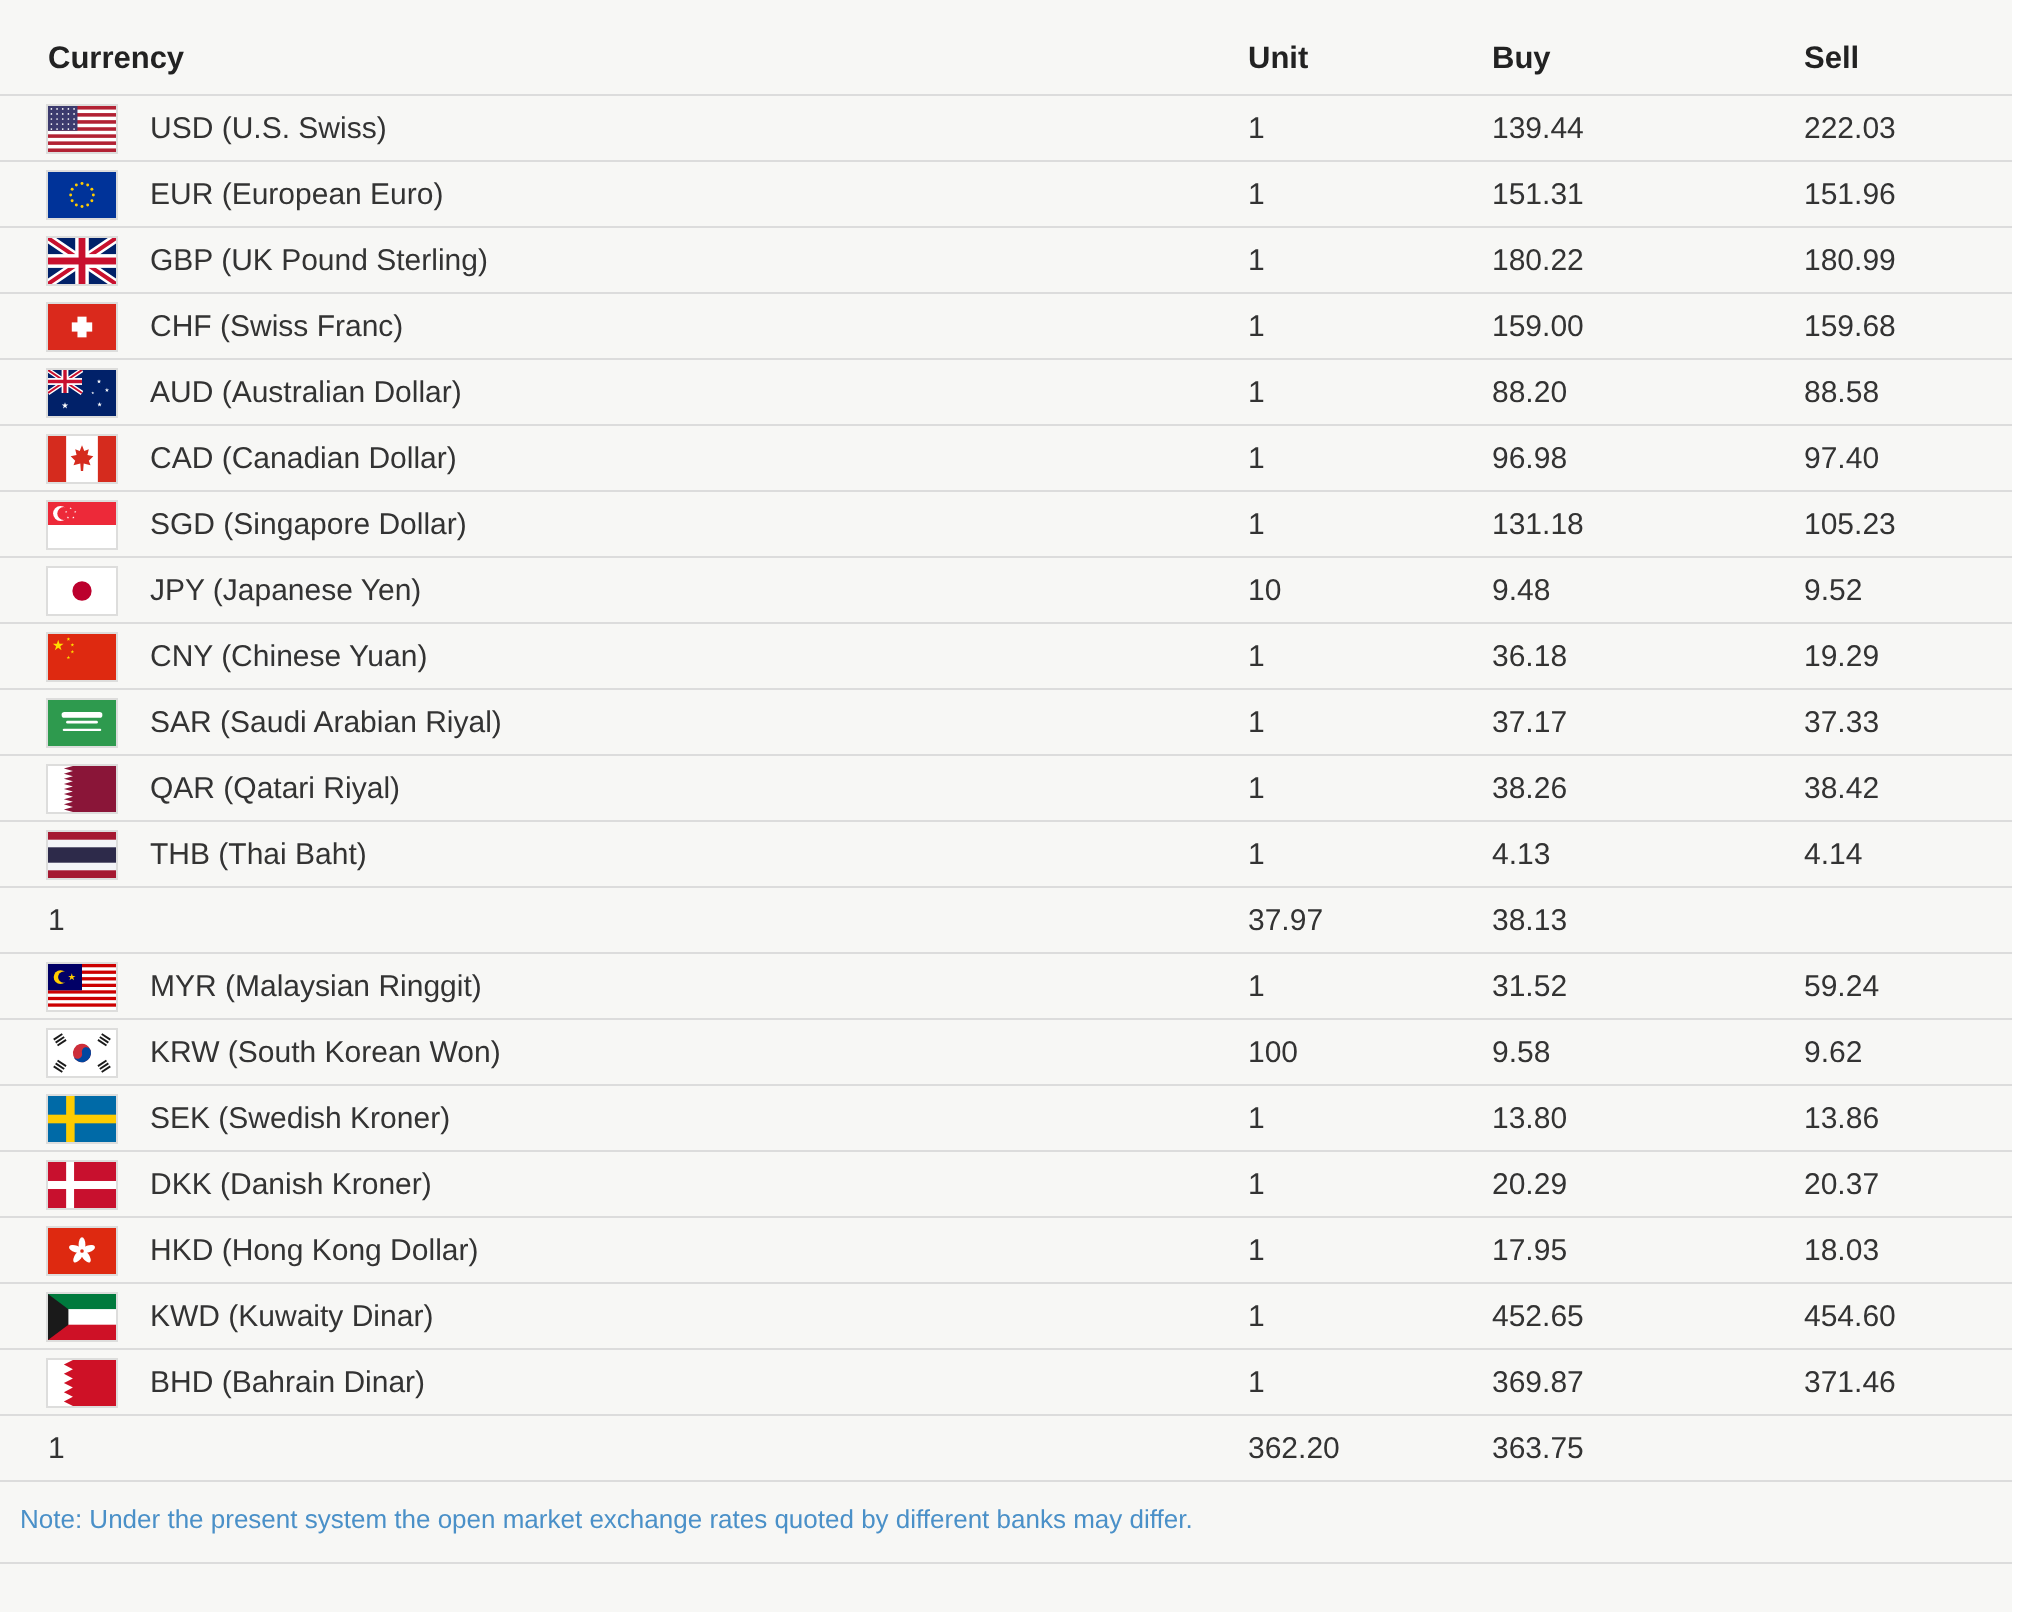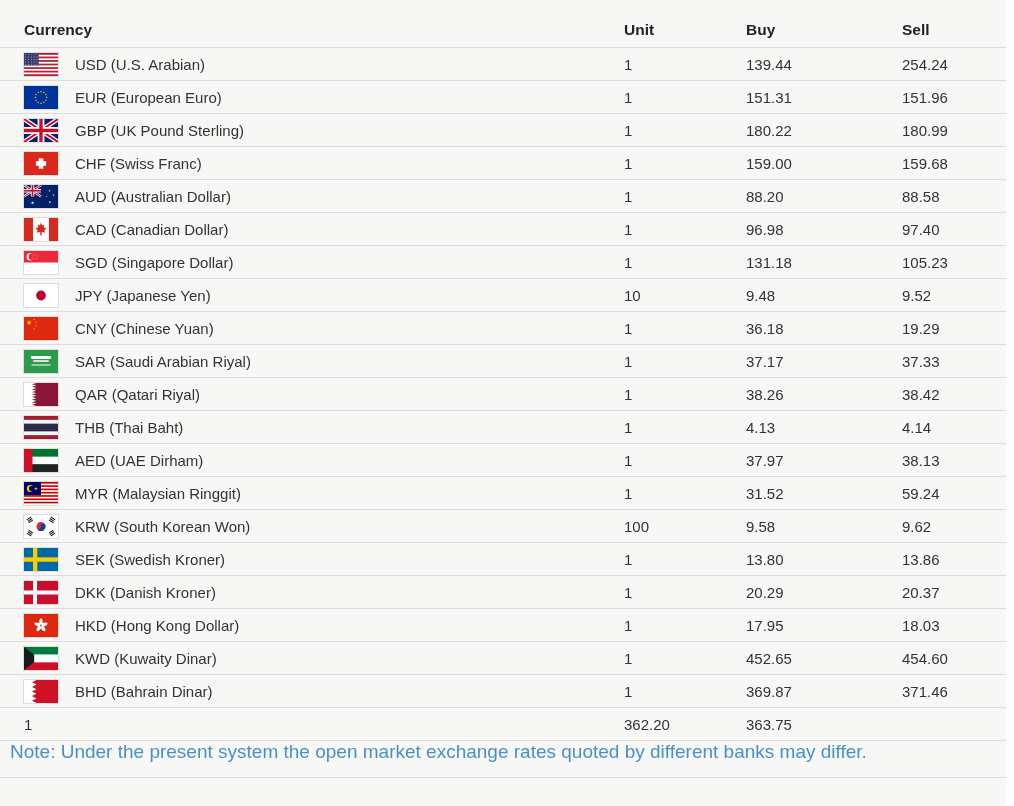--- a/index.html
+++ b/index.html
@@ -34,24 +34,25 @@
   .flag{
     width:34px;height:23px;
     margin-right:17px;
     flex:0 0 auto;
     box-shadow:0 0 0 1px rgba(0,0,0,0.10);
     background:#fff;
   }
   .flag svg{display:block;}
   .cname{white-space:nowrap;}
   .note{
+    margin-top:11px;
     padding:0 10px 14px 10px;
     border-bottom:1px solid var(--divider);
     color:var(--note-blue);
-    font-size:19px;
+    font-size:13px;
   }
 </style>
 </head>
 <body>
 
 <div class="page">
   <div class="ratetable">
     <div class="row header">
       <div class="c-currency">Currency</div>
       <div>Unit</div>
@@ -92,25 +93,25 @@
                 <circle cx="13" cy="15.700000000000001" r="0.75" fill="#fff"></circle>
                 <circle cx="18" cy="15.700000000000001" r="0.75" fill="#fff"></circle>
                 <circle cx="23" cy="15.700000000000001" r="0.75" fill="#fff"></circle>
                 <circle cx="3" cy="20.1" r="0.75" fill="#fff"></circle>
                 <circle cx="8" cy="20.1" r="0.75" fill="#fff"></circle>
                 <circle cx="13" cy="20.1" r="0.75" fill="#fff"></circle>
                 <circle cx="18" cy="20.1" r="0.75" fill="#fff"></circle>
                 <circle cx="23" cy="20.1" r="0.75" fill="#fff"></circle>
               </svg>
             </span>
-      <span class="cname">USD (U.S. Arabian)</span>
+      <span class="cname">USD (U.S. Swiss)</span>
     </div>
     <div class="c-unit">1</div>
     <div class="c-buy">139.44</div>
-    <div class="c-sell">254.24</div>
+    <div class="c-sell">222.03</div>
   </div>
 
   <div class="row">
     <div class="c-currency">
       <span class="flag">
               <svg viewBox="0 0 60 40" width="34" height="23" preserveAspectRatio="none">
                 <rect width="60" height="40" fill="#003399"></rect>
                 <circle cx="30.0" cy="10.0" r="1.3" fill="#FFCC00"></circle>
                 <circle cx="35.0" cy="11.3" r="1.3" fill="#FFCC00"></circle>
                 <circle cx="38.7" cy="15.0" r="1.3" fill="#FFCC00"></circle>
@@ -311,31 +312,20 @@
               </svg>
             </span>
       <span class="cname">THB (Thai Baht)</span>
     </div>
     <div class="c-unit">1</div>
     <div class="c-buy">4.13</div>
     <div class="c-sell">4.14</div>
   </div>
 
   <div class="row">
-    <div class="c-currency">
-      <span class="flag">
-              <svg viewBox="0 0 60 40" width="34" height="23" preserveAspectRatio="none">
-                <rect width="60" height="40" fill="#00732F"></rect>
-                <rect y="13.3" width="60" height="13.4" fill="#fff"></rect>
-                <rect y="26.7" width="60" height="13.3" fill="#242424"></rect>
-                <rect width="15" height="40" fill="#CE1126"></rect>
-              </svg>
-            </span>
-      <span class="cname">AED (UAE Dirham)</span>
-    </div>
     <div class="c-unit">1</div>
     <div class="c-buy">37.97</div>
     <div class="c-sell">38.13</div>
   </div>
 
   <div class="row">
     <div class="c-currency">
       <span class="flag">
               <svg viewBox="0 0 60 40" width="34" height="23" preserveAspectRatio="none">
                 <rect width="60" height="40" fill="#fff"></rect>

